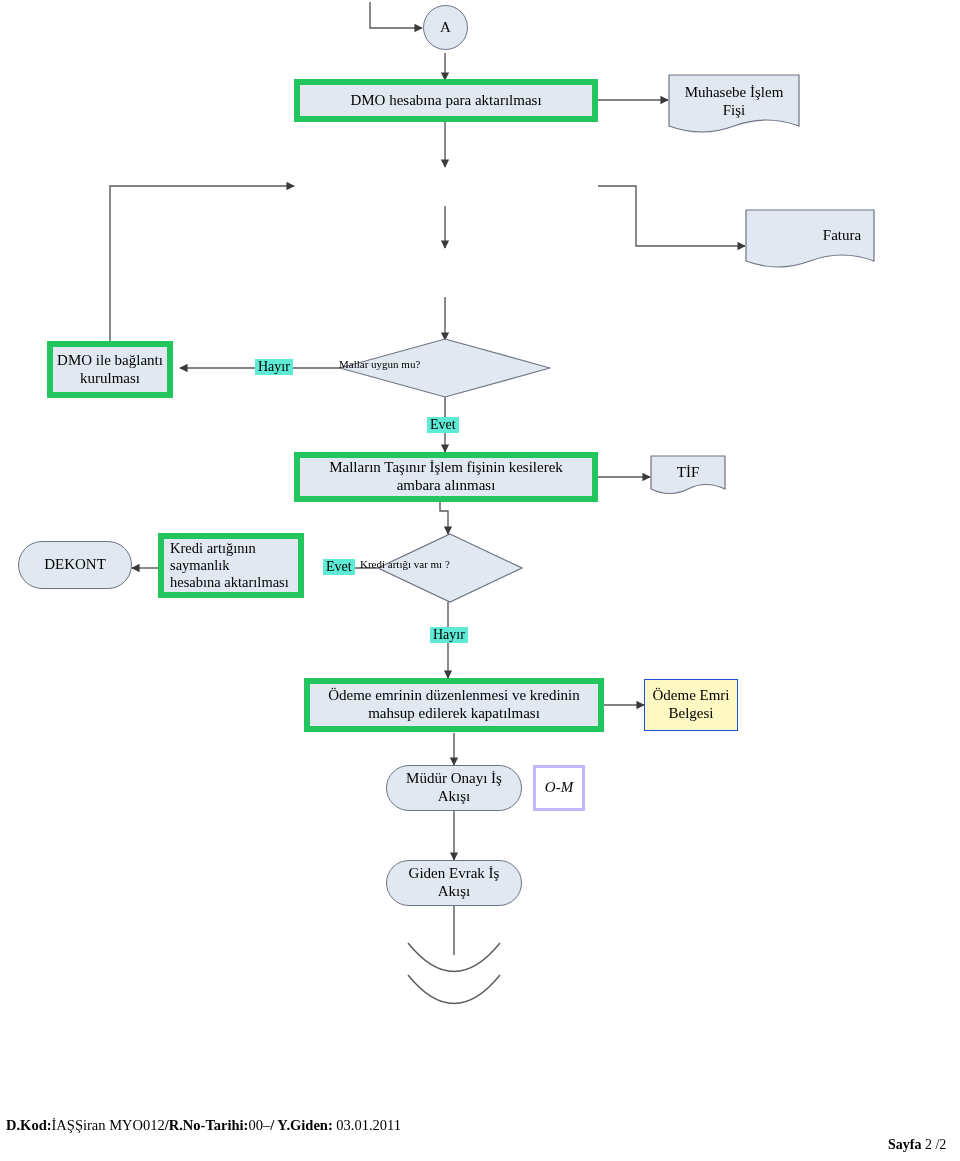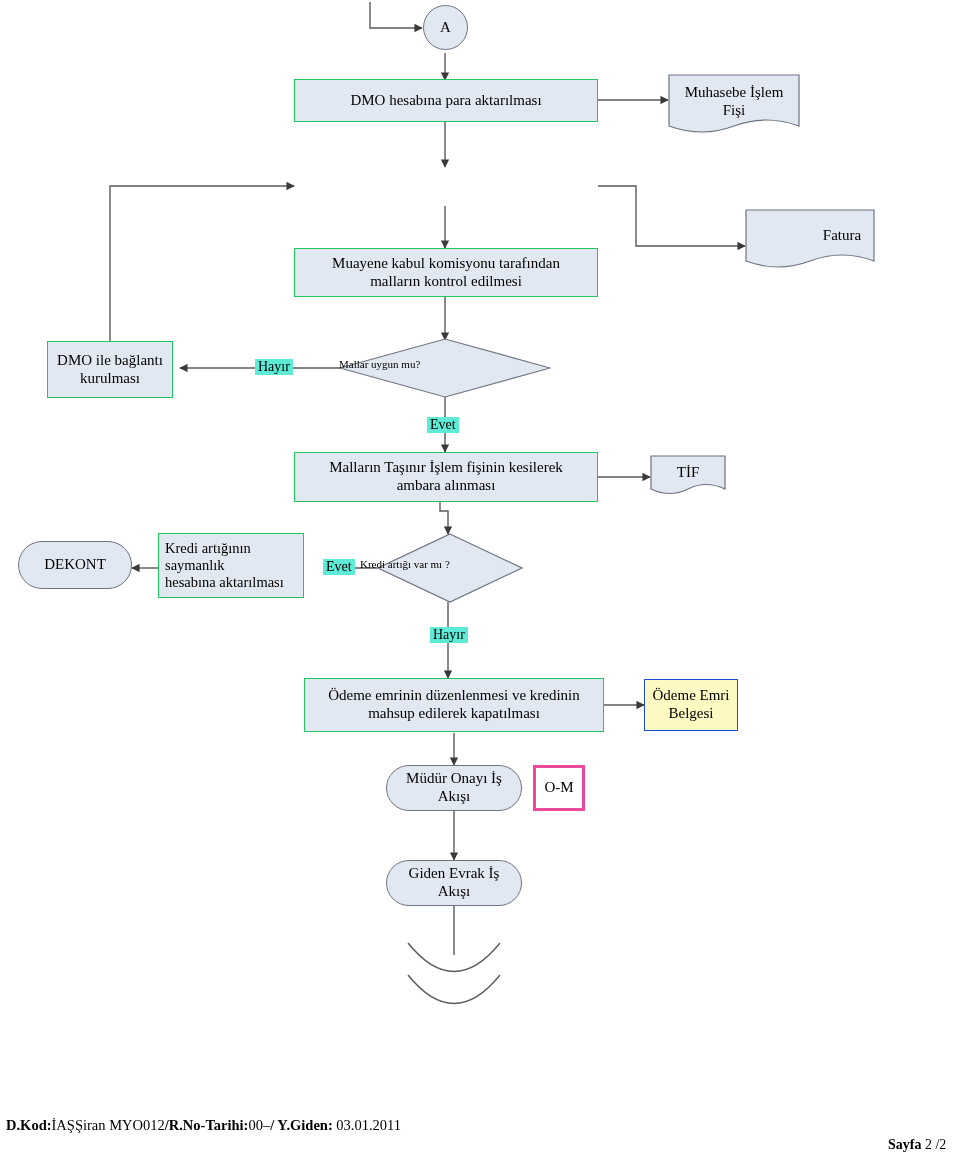--- a/index.html
+++ b/index.html
@@ -32,39 +32,40 @@
     align-items: center;
     justify-content: center;
     text-align: center;
     line-height: 1.18;
     font-size: 15px;
     color: #000;
     z-index: 4;
   }
   .proc {
     background: #e2e8f2;
-    border: 1px solid #22c55e;
+    border: 6px solid #22c55e;
   }
   .proc-dark {
     background: #fef9c3;
     border: 1px solid #1d4ed8;
   }
   .stadium {
     background: #e2e8f2;
     border: 1px solid #6d7381;
     border-radius: 999px;
   }
   .circle {
     background: #e2e8f2;
     border: 1px solid #6d7381;
     border-radius: 50%;
   }
   .redbox {
     background: #ffffff;
-    border: 3px solid #ec4899;
+    border: 3px solid #c4b5fd;
+    font-style: italic;
   }
   .doclabel {
     position: absolute;
     z-index: 5;
     text-align: center;
     font-size: 15px;
     line-height: 1.18;
   }
   .edgelabel {
     position: absolute;
@@ -196,26 +197,20 @@
 
   <div class="node circle" style="left:423px;top:5px;width:45px;height:45px;">
     <span>A</span>
   </div>
 
   <div class="node proc" style="left:294px;top:79px;width:304px;height:43px;">
     <span>DMO hesabına para aktarılması</span>
   </div>
 
 
-  <div class="node proc" style="left:294px;top:248px;width:304px;height:49px;">
-    <div>
-      <span>Muayene kabul komisyonu tarafından</span><br>
-      <span>malların kontrol edilmesi</span>
-    </div>
-  </div>
 
   <div class="node proc" style="left:47px;top:341px;width:126px;height:57px;">
     <div>
       <span>DMO ile bağlantı</span><br>
       <span>kurulması</span>
     </div>
   </div>
 
   <div class="node proc" style="left:294px;top:452px;width:304px;height:50px;">
     <div>

